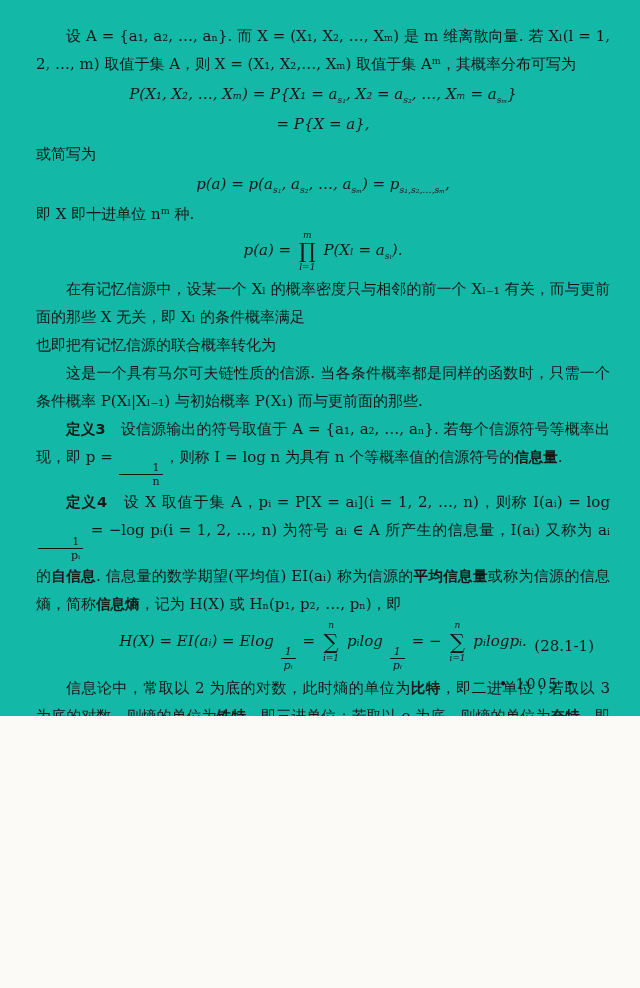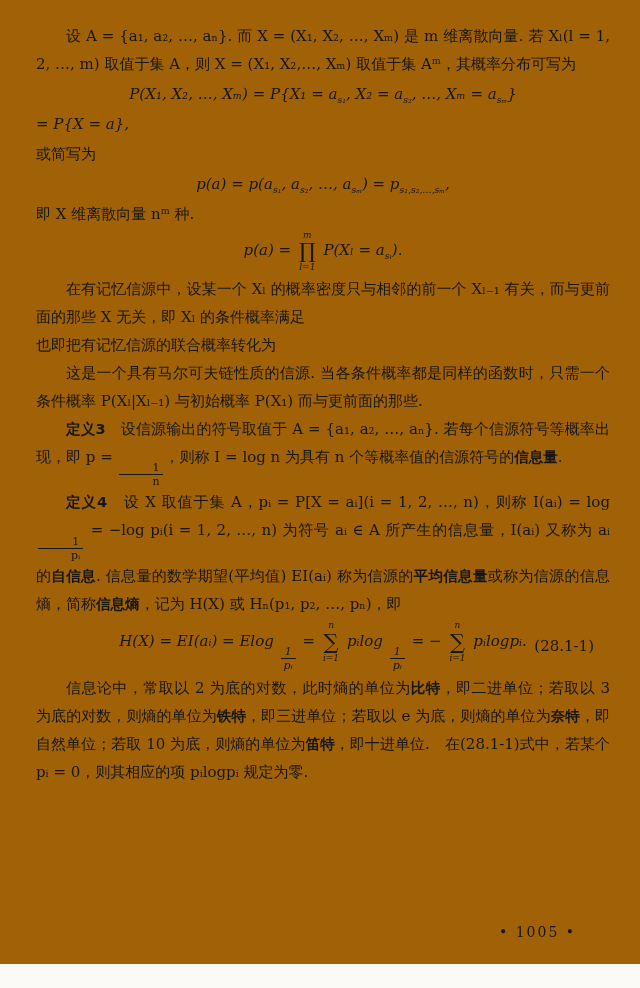--- a/index.html
+++ b/index.html
@@ -1,27 +1,27 @@
 <!DOCTYPE html>
 <html><head>
 <meta charset="utf-8">
 <style>
   html,body{margin:0;padding:0;background:#fbfaf6;}
   .page{
-    width:640px;height:964px;box-sizing:border-box;
-    background:#a16207;color:#161616;
+    width:640px;height:716px;box-sizing:border-box;
+    background:#14b8a6;color:#161616;
     font-family:"DejaVu Serif","Liberation Serif",serif;
     font-size:15px;line-height:28px;
     padding:22px 30px 0 36px;
     position:relative;overflow:hidden;
   }
   .para{margin:0;text-align:justify;}
   .indent{text-indent:2em;}
   .formula{text-align:center;margin:2px 0;font-style:italic;}
-  .formula-cont{margin:0 0 2px;font-style:italic;}
+  .formula-cont{text-align:center;margin:0 0 2px;font-style:italic;}
   sub{font-size:0.62em;line-height:0;}
   .frac{
     display:inline-flex;flex-direction:column;text-align:center;
     vertical-align:-0.85em;font-size:11px;line-height:1.2;
     margin:0 2px;font-style:inherit;
   }
   .frac .num{border-bottom:1px solid #161616;padding:0 3px;}
   .frac .den{padding:0 3px;}
   .bigop{
     display:inline-flex;flex-direction:column;align-items:center;
@@ -49,21 +49,21 @@
 
   <p class="para indent">设 A = {a₁, a₂, …, aₙ}. 而 X = (X₁, X₂, …, Xₘ) 是 m 维离散向量. 若 Xₗ(l = 1, 2, …, m) 取值于集 A，则 X = (X₁, X₂,…, Xₘ) 取值于集 Aᵐ，其概率分布可写为</p>
 
   <div class="formula">P(X₁, X₂, …, Xₘ) = P{X₁ = a<sub>s₁</sub>, X₂ = a<sub>s₂</sub>, …, Xₘ = a<sub>sₘ</sub>}</div>
   <div class="formula-cont">= P{X = a},</div>
 
   <p class="para">或简写为</p>
 
   <div class="formula">p(a) = p(a<sub>s₁</sub>, a<sub>s₂</sub>, …, a<sub>sₘ</sub>) = p<sub>s₁,s₂,…,sₘ</sub>,</div>
 
-  <p class="para">即 X 维离散向量 nᵐ 种.</p>
+  <p class="para">即 X 即十进单位 nᵐ 种.</p>
 
 
   <div class="formula">p(a) = <span class="bigop">
         <span class="lim">m</span>
         <span class="op">∏</span>
         <span class="lim">l=1</span>
       </span> P(Xₗ = a<sub>sₗ</sub>).</div>
 
   <p class="para indent">在有记忆信源中，设某一个 Xₗ 的概率密度只与相邻的前一个 Xₗ₋₁ 有关，而与更前面的那些 X 无关，即 Xₗ 的条件概率满足</p>
 

